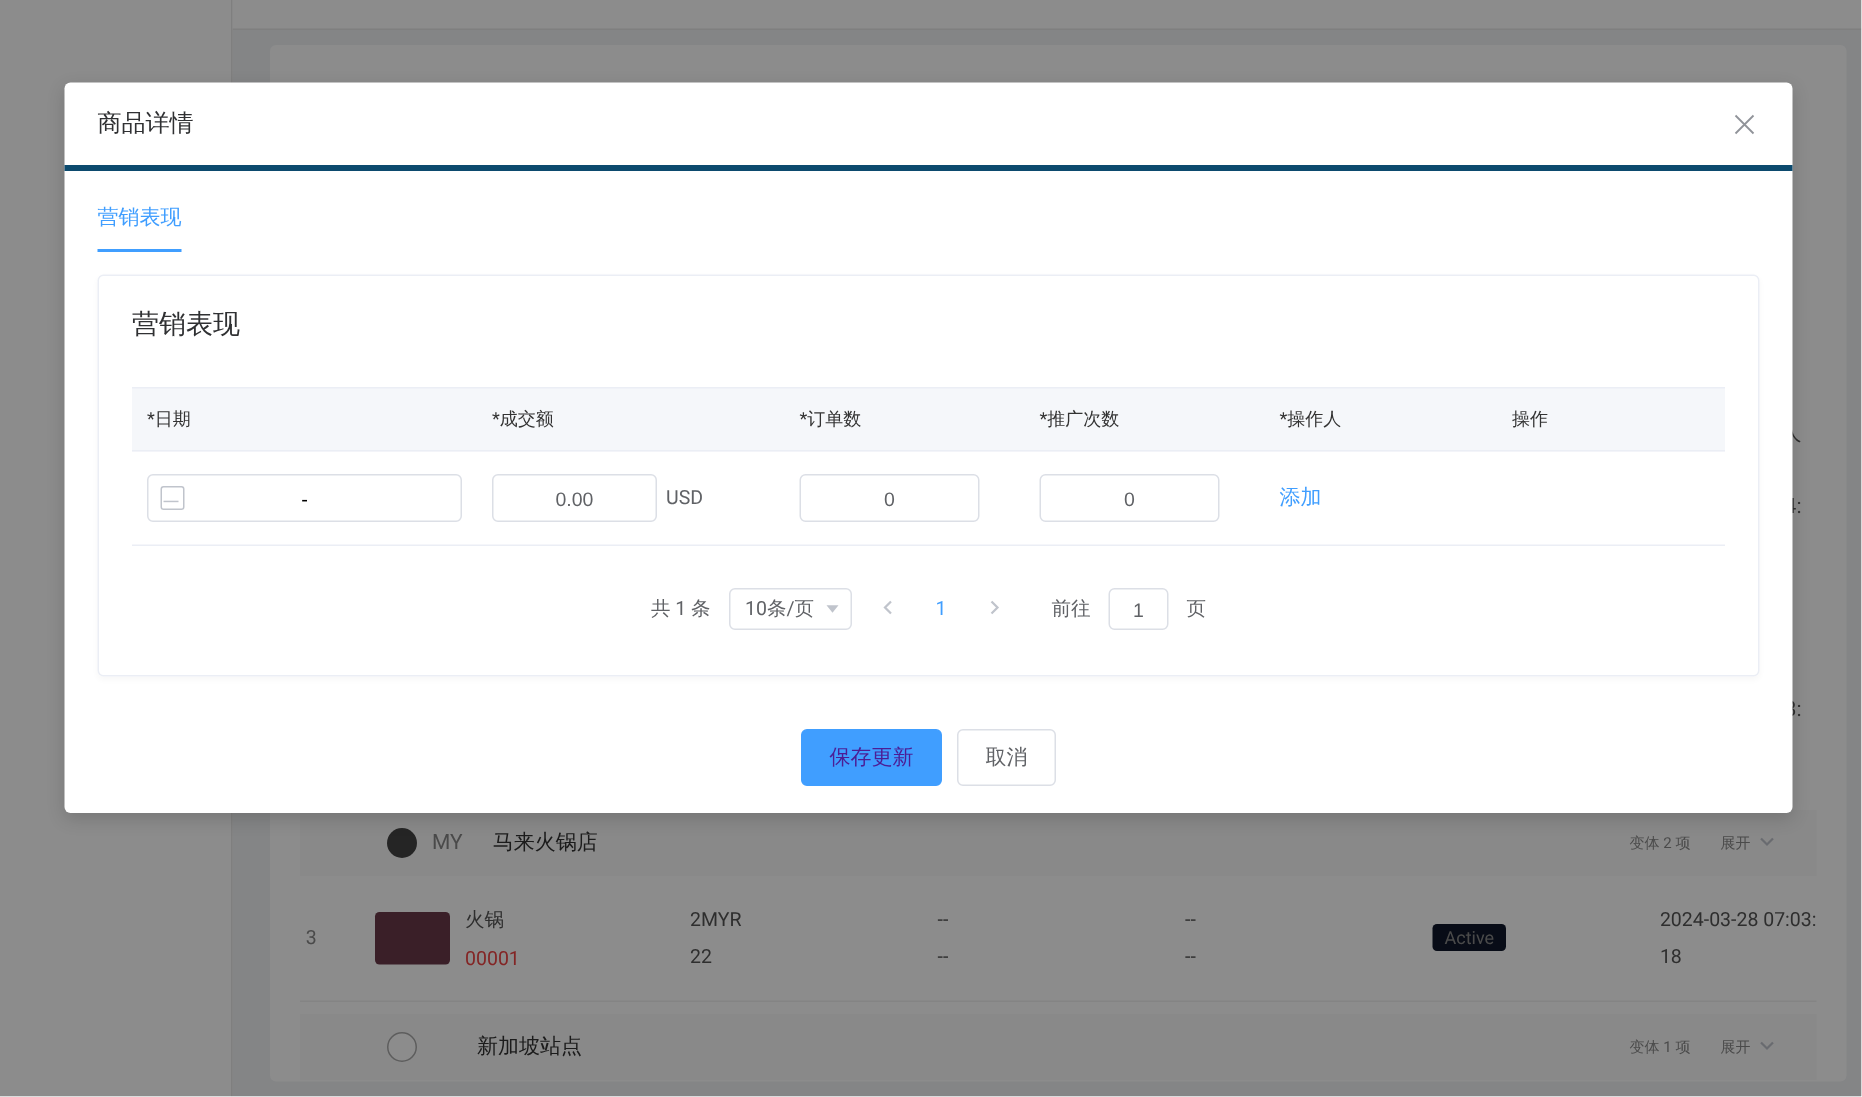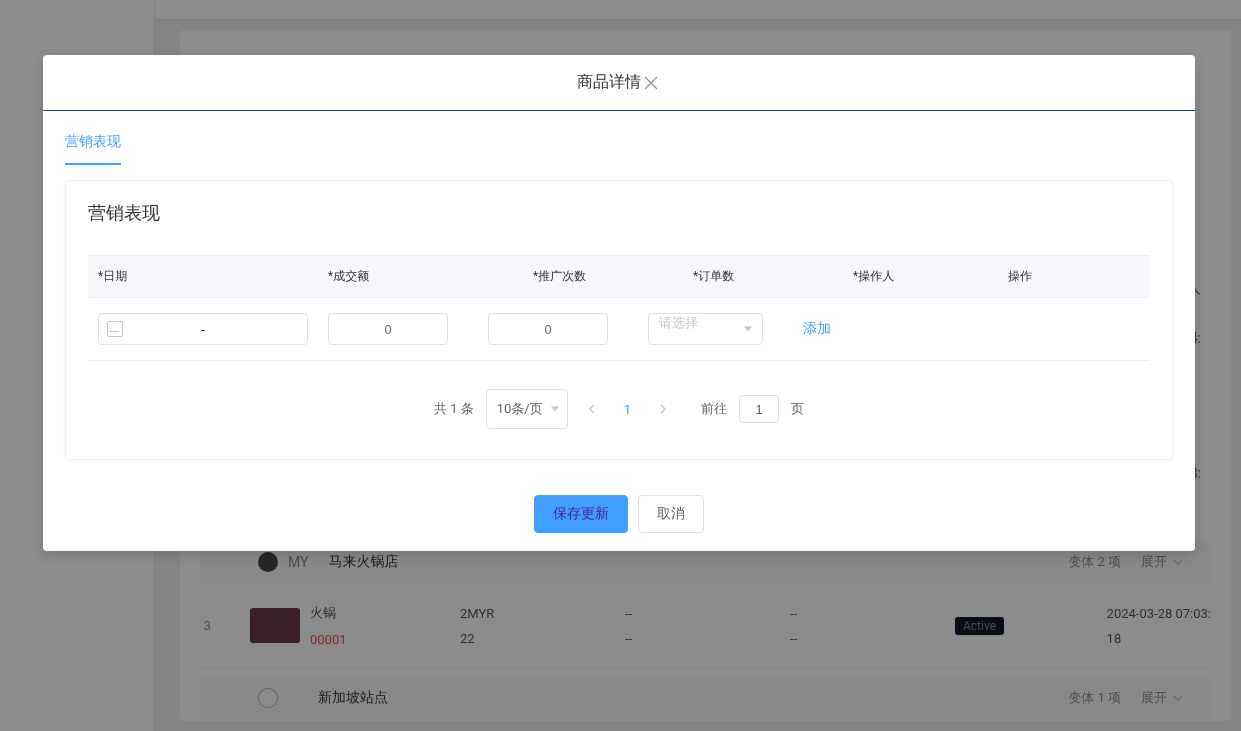--- a/index.html
+++ b/index.html
@@ -76,21 +76,21 @@
     }
     .bg-status-badge {
       background: #0f172a;
       color: #888;
       padding: 2px 8px;
       border-radius: 3px;
       font-size: 12px;
     }
     .bg-expand {
       color: #888;
-      font-size: 13px;
+      font-size: 10px;
     }
     
     
     .modal-overlay {
       position: absolute;
       top: 0; left: 0; right: 0; bottom: 0;
       background: rgba(0,0,0,0.45);
       z-index: 100;
     }
     
@@ -101,24 +101,24 @@
       left: 43px;
       width: 1152px;
       background: #fff;
       border-radius: 4px;
       z-index: 200;
       box-shadow: 0 4px 12px rgba(0,0,0,0.15);
     }
     
     .modal-header {
       display: flex;
-      justify-content: center;
+      justify-content: space-between;
       align-items: center;
       padding: 17px 22px;
-      border-bottom: 1px solid #0c4a6e;
+      border-bottom: 4px solid #0c4a6e;
     }
     .modal-title {
       font-size: 16px;
       color: #303133;
     }
     .close-btn {
       cursor: pointer;
       color: #909399;
       font-size: 16px;
       width: 20px;
@@ -285,21 +285,21 @@
       justify-content: center;
       margin-top: 28px;
       font-size: 13px;
       color: #606266;
     }
     .pagination > * { margin: 0 6px; }
     .page-size-select {
       border: 1px solid #dcdfe6;
       border-radius: 4px;
       padding: 0 24px 0 10px;
-      height: 40px;
+      height: 28px;
       display: flex;
       align-items: center;
       position: relative;
       cursor: pointer;
       justify-content: center;
     }
     .page-size-select::after {
       content: "";
       position: absolute;
       right: 8px;
@@ -445,42 +445,41 @@
       <div class="tab active">营销表现</div>
     </div>
 
     <div class="panel">
       <div class="panel-title">营销表现</div>
 
       <div class="sales-table">
         <div class="sales-header">
           <div class="sales-header-cell col-date">*日期</div>
           <div class="sales-header-cell col-amount">*成交额</div>
+          <div class="sales-header-cell col-orders">*订单数</div>
           <div class="sales-header-cell col-promo">*推广次数</div>
-          <div class="sales-header-cell col-orders">*订单数</div>
           <div class="sales-header-cell col-operator">*操作人</div>
           <div class="sales-header-cell col-action">操作</div>
         </div>
 
         <div class="sales-body-row">
           <div class="sales-body-cell col-date">
             <div class="input-field date-input">
               <input type="text" value="-" style="">
             </div>
           </div>
+          <div class="sales-body-cell col-amount">
+            <input class="input-field num-input" value="0.00" style="">
+            <span class="unit-label">USD</span>
+          </div>
           <div class="sales-body-cell col-orders">
             <input class="input-field num-input" style="width: 120px;" value="0">
           </div>
           <div class="sales-body-cell col-promo">
             <input class="input-field num-input" style="width: 120px;" value="0">
-          </div>
-          <div class="sales-body-cell col-operator">
-            <div class="input-field select-field">
-              <span>请选择</span>
-            </div>
           </div>
           <div class="sales-body-cell col-action">
             <span class="link-btn">添加</span>
           </div>
         </div>
       </div>
 
       <div class="pagination">
         <span>共 1 条</span>
         <div class="page-size-select">

